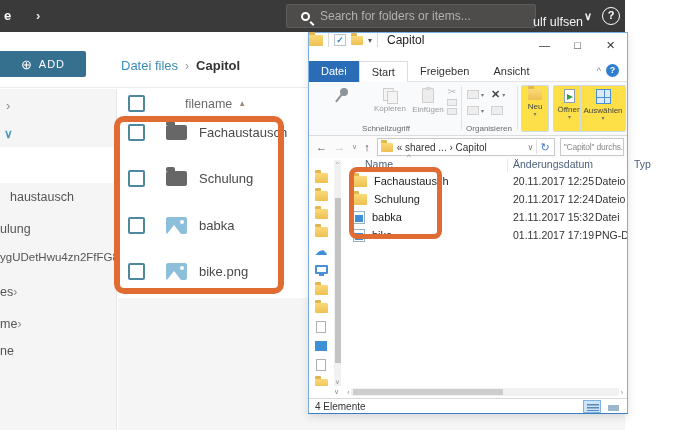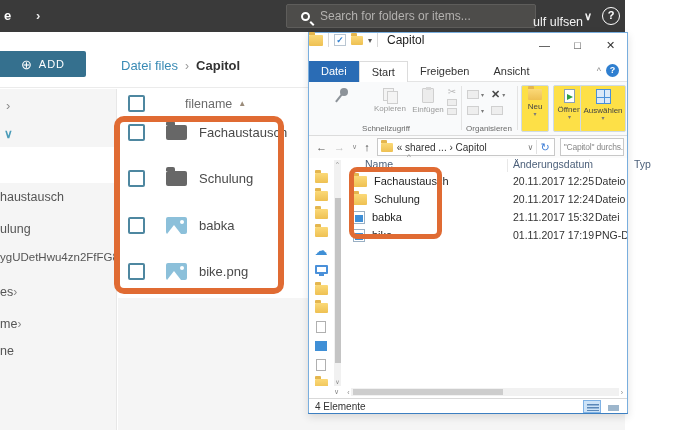--- a/index.html
+++ b/index.html
@@ -36,21 +36,21 @@
   .crumb-link { color:#3a8bb5; }
   .crumb-sep { color:#999; font-size:12px; }
   .crumb-cur { color:#333; font-weight:bold; }
 
   .sidebar { left:0; top:89px; width:117px; height:341px; background:#f5f5f5;
              border-right:1px solid #e7e7e7; overflow:hidden; }
   .sb-chev1 { left:6px; top:9px; color:#8a8a8a; font-size:13px; }
   .sb-chev2 { left:4px; top:38px; color:#4a9bb8; font-size:12px; font-weight:bold; }
   .sb-active { left:0; top:58px; width:117px; height:36px; background:#ffffff; }
   .sb-item { left:0; color:#555; font-size:12.5px; white-space:nowrap; overflow:hidden; width:117px; }
-  .sb-y1 { top:101px; } .sb-y2 { top:133px; }
+  .sb-y1 { top:101px;padding-left:10px; } .sb-y2 { top:133px; }
   .sb-y3 { top:162px; font-size:11.5px; }
   .sb-row { display:flex; align-items:center; color:#555; font-size:12.5px; }
   .sb-y4 { top:196px; } .sb-y5 { top:228px; } .sb-y6 { top:255px; }
   .sb-rowchev { color:#8a8a8a; font-size:12px; }
 
   .web-content { left:118px; top:89px; width:507px; height:341px; background:#f5f5f5; }
   .web-listbg { left:118px; top:89px; width:507px; height:209px; background:#ffffff; }
 
   .cb { width:17px; height:17px; background:#fff; border:2px solid #4e87a0; border-radius:2px; }
   .web-thead { left:118px; top:91px; width:507px; height:25px; display:flex; align-items:center; }

